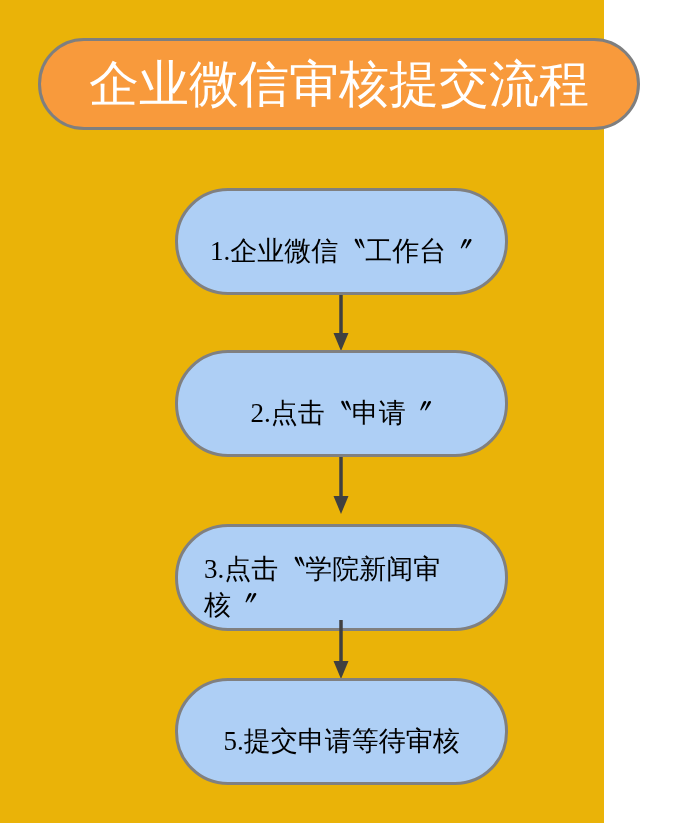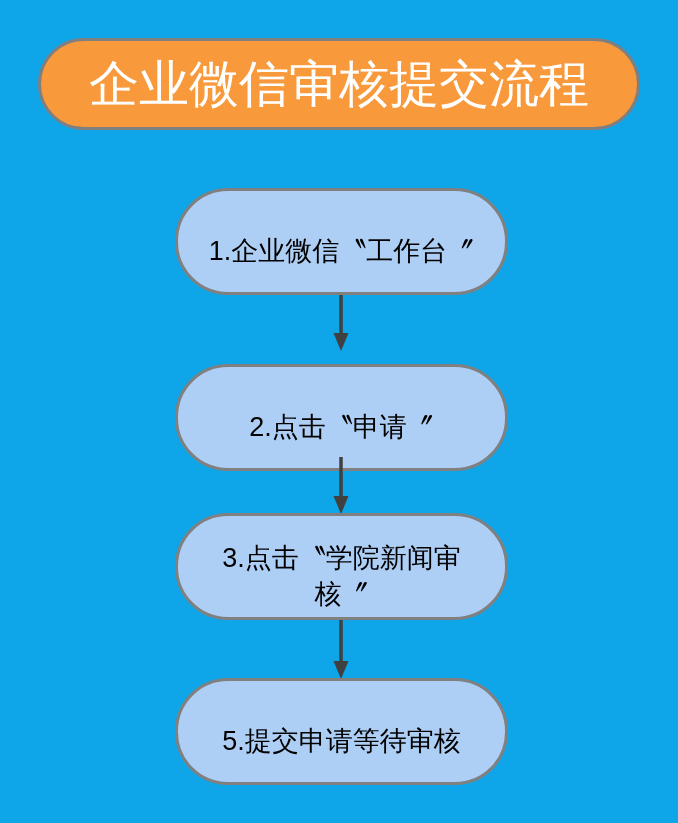--- a/index.html
+++ b/index.html
@@ -9,23 +9,24 @@
   }
   body {
     width: 678px;
     height: 823px;
     font-family: "Liberation Sans", "DejaVu Sans", sans-serif;
     overflow: hidden;
   }
 
   #flowchart {
     position: relative;
-    width: 678px;
+    width: 604px;
     height: 823px;
-    background: #0ea5e9;
+    background: #eab308;
+    font-family: Liberation Serif, serif;
   }
 
   
   .title-box {
     position: absolute;
     left: 38px;
     top: 38px;
     width: 602px;
     height: 92px;
     box-sizing: border-box;
@@ -57,28 +58,28 @@
     border-radius: 53px;
     display: flex;
     align-items: center;
     justify-content: center;
     padding: 0 26px;
   }
   .step-text {
     color: #000000;
     font-size: 27px;
     line-height: 1.32;
-    text-align: center;
+    text-align: left;
     word-break: break-word;
     margin-top: 20px;
   }
 
   #step-1 { top: 188px; }
-  #step-2 { top: 364px; }
-  #step-3 { top: 513px; }
+  #step-2 { top: 350px; }
+  #step-3 { top: 524px; }
   #step-4 { top: 678px; }
 
   
   .connector {
     position: absolute;
     left: 331px;
     width: 20px;
     overflow: visible;
   }
   #connector-1 { top: 295px; height: 56px; }

